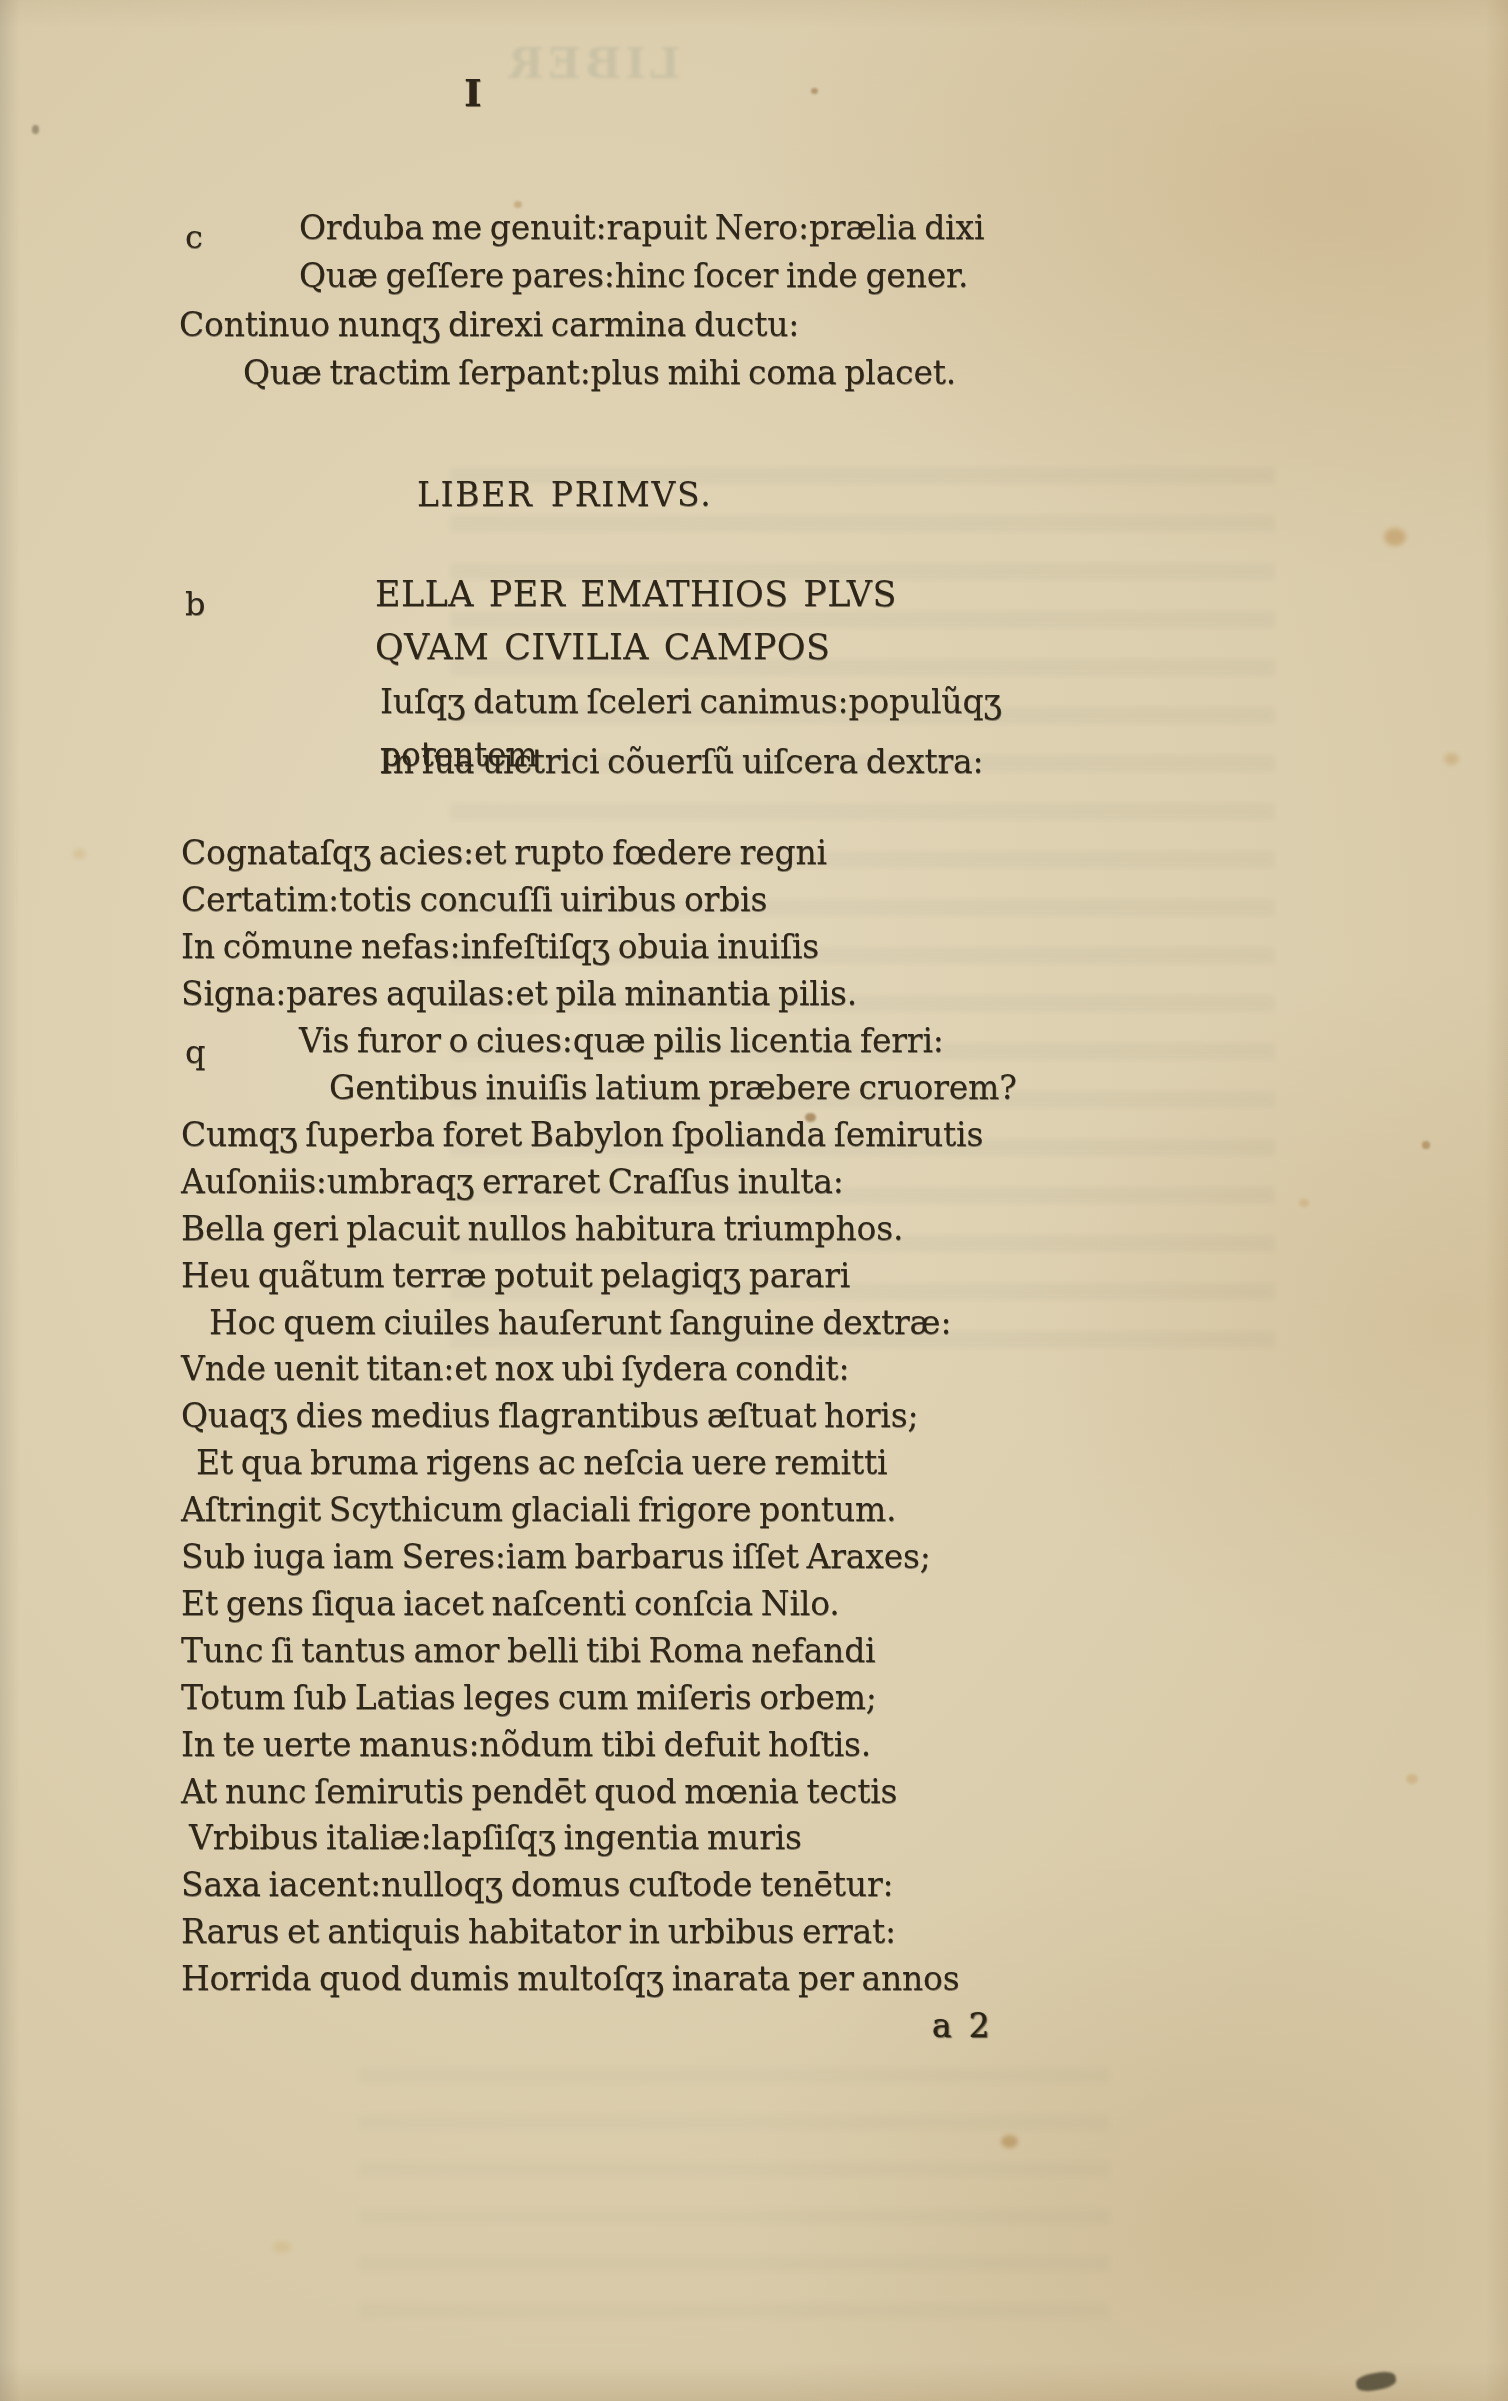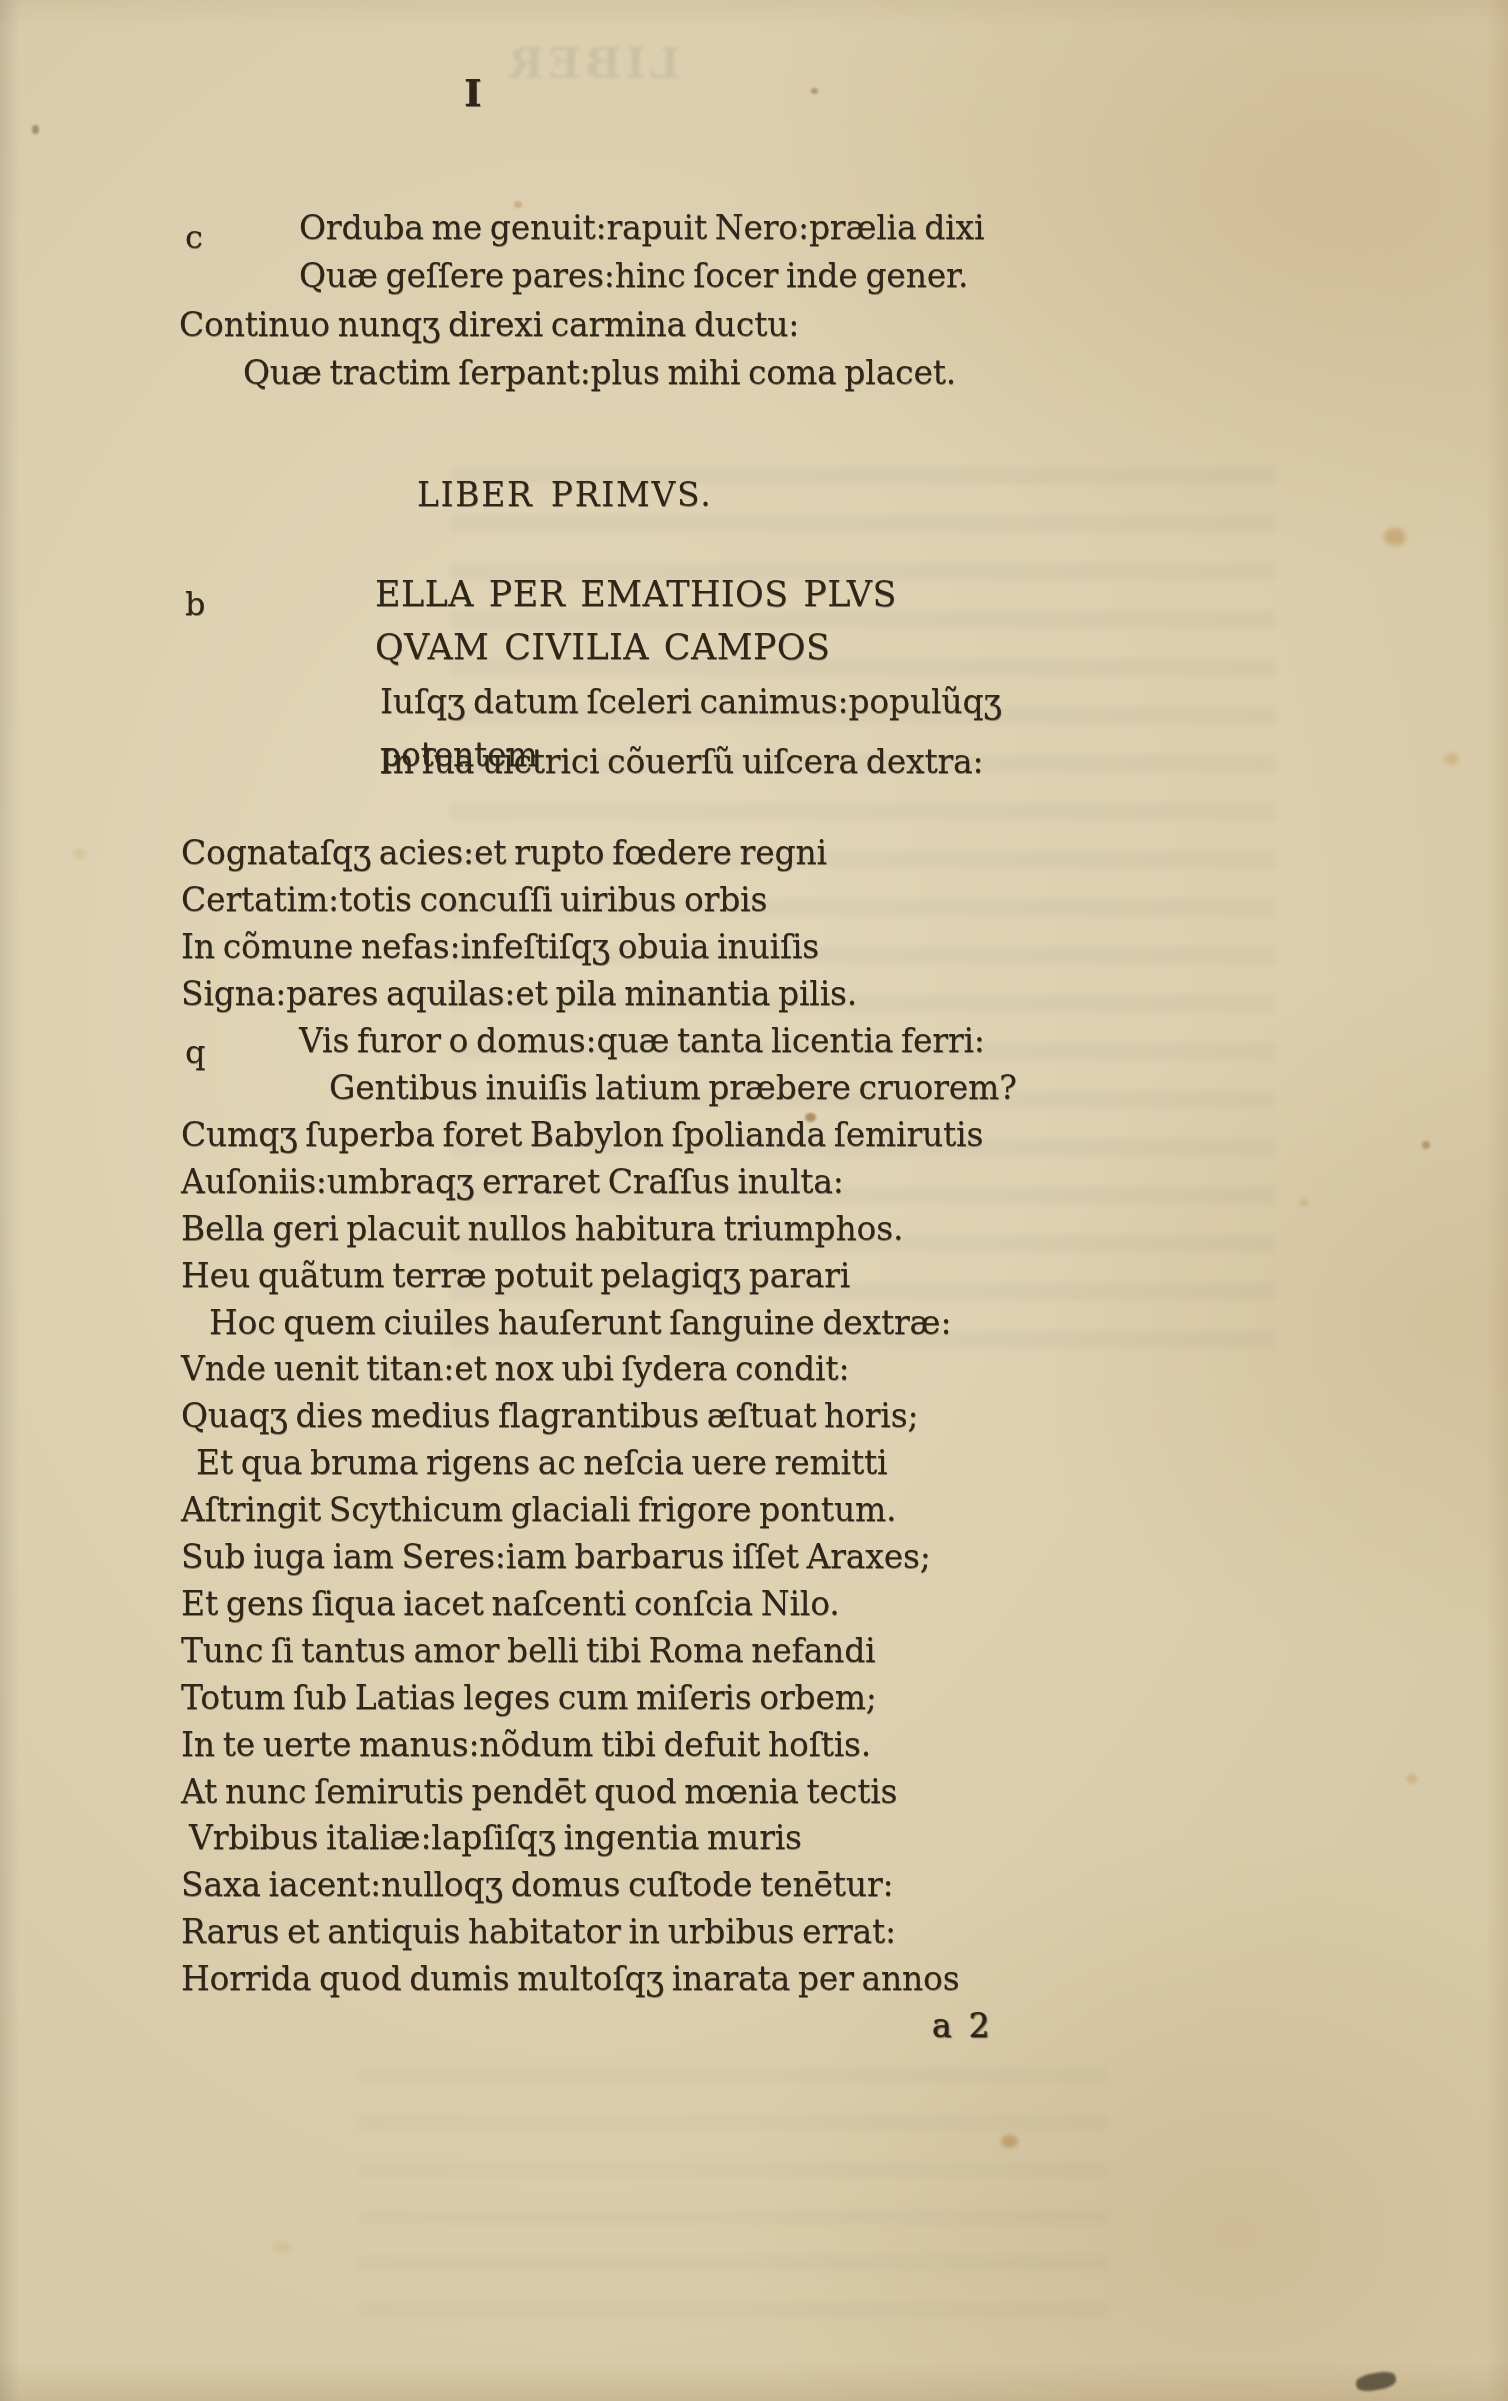--- a/index.html
+++ b/index.html
@@ -69,21 +69,21 @@
   <div id="poem">
       <div class="line caps" style="top: 575px; left: 375px;">ELLA PER EMATHIOS PLVS</div>
       <div class="line caps" style="top: 628px; left: 375px;">QVAM CIVILIA CAMPOS</div>
       <div class="line" style="top: 684px; left: 380px;">Iuſqʒ datum ſceleri canimus:populũqʒ</div>
       <div class="line" style="top: 737px; left: 380px;">potentem</div>
       <div class="line" style="top: 744px; left: 380px;">In ſua uictrici cõuerſũ uiſcera dextra:</div>
       <div class="line" style="top: 835px; left: 181px;">Cognataſqʒ acies:et rupto fœdere regni</div>
       <div class="line" style="top: 882px; left: 181px;">Certatim:totis concuſſi uiribus orbis</div>
       <div class="line" style="top: 929px; left: 181px;">In cõmune nefas:infeſtiſqʒ obuia inuiſis</div>
       <div class="line" style="top: 976px; left: 181px;">Signa:pares aquilas:et pila minantia pilis.</div>
-      <div class="line" style="top: 1023px; left: 299px;">Vis furor o domus:quæ tanta licentia ferri:</div>
+      <div class="line" style="top: 1023px; left: 299px;">Vis furor o ciues:quæ pilis licentia ferri:</div>
       <div class="line" style="top: 1070px; left: 329px;">Gentibus inuiſis latium præbere cruorem?</div>
       <div class="line" style="top: 1117px; left: 181px;">Cumqʒ ſuperba foret Babylon ſpolianda ſemirutis</div>
       <div class="line" style="top: 1164px; left: 181px;">Auſoniis:umbraqʒ erraret Craſſus inulta:</div>
       <div class="line" style="top: 1211px; left: 181px;">Bella geri placuit nullos habitura triumphos.</div>
       <div class="line" style="top: 1258px; left: 181px;">Heu quãtum terræ potuit pelagiqʒ parari</div>
       <div class="line" style="top: 1305px; left: 181px; margin-left: 28px;">Hoc quem ciuiles hauſerunt ſanguine dextræ:</div>
       <div class="line" style="top: 1351px; left: 181px;">Vnde uenit titan:et nox ubi ſydera condit:</div>
       <div class="line" style="top: 1398px; left: 181px;">Quaqʒ dies medius flagrantibus æſtuat horis;</div>
       <div class="line" style="top: 1445px; left: 196px;">Et qua bruma rigens ac neſcia uere remitti</div>
       <div class="line" style="top: 1492px; left: 181px;">Aſtringit Scythicum glaciali frigore pontum.</div>

